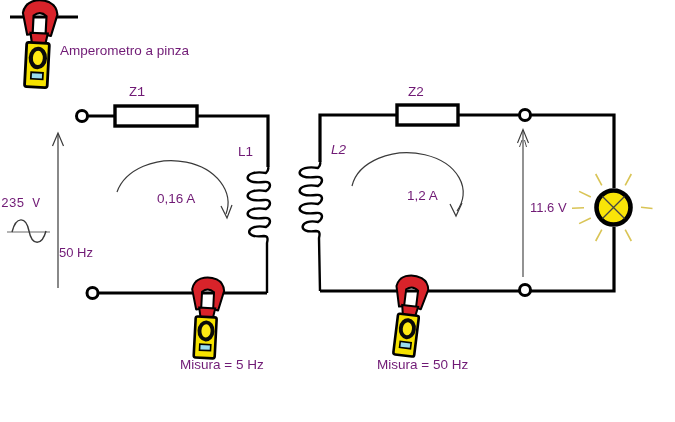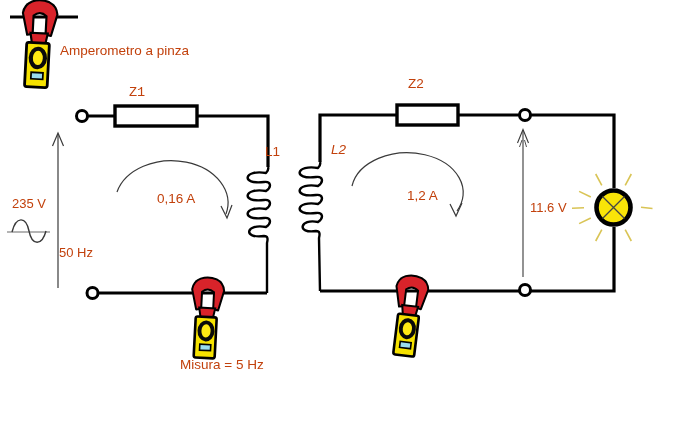--- a/index.html
+++ b/index.html
@@ -8,21 +8,21 @@
     width:675px;height:422px;
     background:#ffffff;
     overflow:hidden;
     font-family:"Liberation Sans", sans-serif;
   }
   .art{position:absolute;left:0;top:0;}
   .lbl{
     position:absolute;
     font-size:13.5px;
     line-height:14px;
-    color:#c2410c;
+    color:#701a75;
     white-space:nowrap;
     user-select:none;
   }
   .lbl.small{font-size:13px;}
 </style>
 </head>
 <body>
 
 <div class="stage">
 
@@ -123,28 +123,29 @@
       <use href="#clampSym"></use>
     </g>
     <g transform="translate(412,291) rotate(7)">
       <use href="#clampSym"></use>
     </g>
   </svg>
 
   <div class="lbl" style="left:60px;top:44px;">Amperometro a pinza</div>
 
   <div class="lbl" style="left:129px;top:86px;font-family:Liberation Mono, monospace;">Z1</div>
-  <div class="lbl" style="left:408px;top:77px;">Z2</div>
+  <div class="lbl" style="left:408px;top:85px;">Z2</div>
 
-  <div class="lbl" style="left:238px;top:145px;margin-left:27px;">L1</div>
+  <div class="lbl" style="left:238px;top:145px;">L1</div>
   <div class="lbl" style="left:331px;top:143px;font-style:italic;">L2</div>
 
   <div class="lbl" style="left:157px;top:192px;">0,16 A</div>
   <div class="lbl" style="left:407px;top:189px;">1,2 A</div>
 
-  <div class="lbl small" style="left:12px;top:197px;">235 V</div>
+  <div class="lbl small" style="left:1px;top:197px;font-family:Liberation Mono, monospace;">235 V</div>
   <div class="lbl small" style="left:11px;top:246px;margin-left:48px;">50 Hz</div>
 
   <div class="lbl small" style="left:530px;top:201px;text-align:right;">11.6 V</div>
 
   <div class="lbl" style="left:180px;top:358px;">Misura = 5 Hz</div>
+  <div class="lbl" style="left:377px;top:358px;">Misura = 50 Hz</div>
 
 </div>
 
 </body></html>

